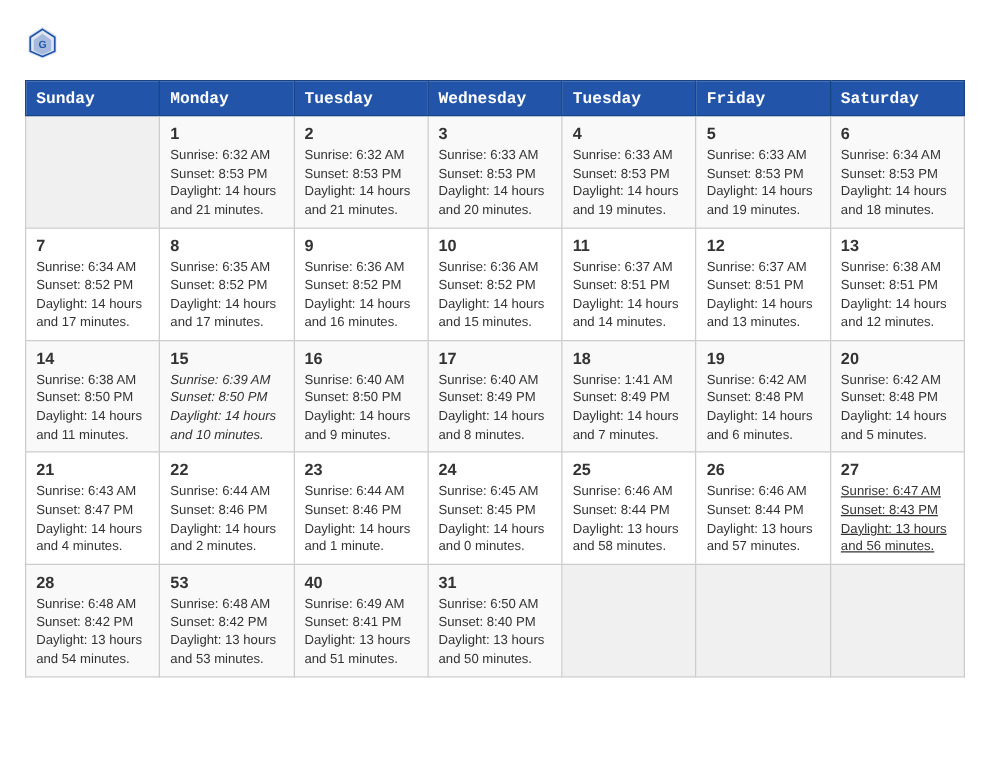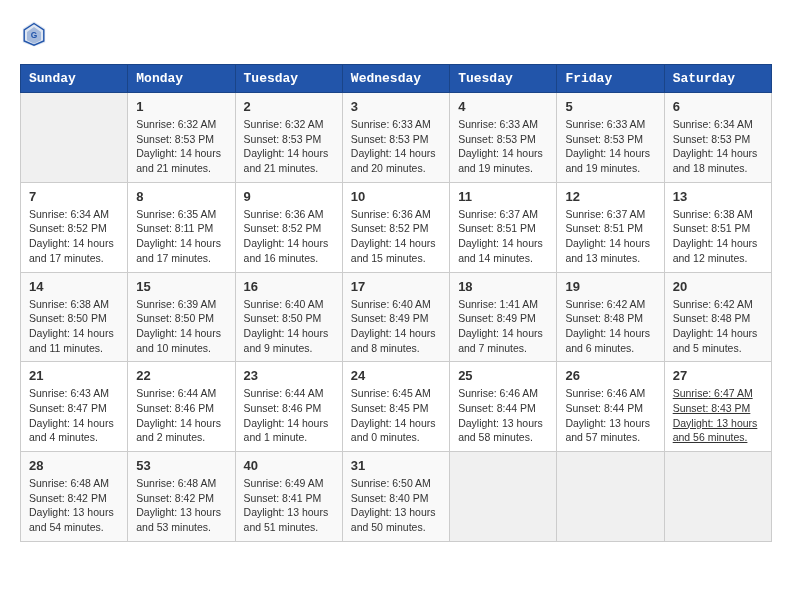--- a/index.html
+++ b/index.html
@@ -181,21 +181,21 @@
         <td>
           <span class="day-num">7</span>
           <div class="day-info" style="white-space: pre-line;">Sunrise: 6:34 AM
 Sunset: 8:52 PM
 Daylight: 14 hours
 and 17 minutes.</div>
         </td>
         <td>
           <span class="day-num">8</span>
           <div class="day-info" style="white-space: pre-line;">Sunrise: 6:35 AM
-Sunset: 8:11 PM
+Sunset: 8:52 PM
 Daylight: 14 hours
 and 17 minutes.</div>
         </td>
         <td>
           <span class="day-num">9</span>
           <div class="day-info" style="white-space: pre-line;">Sunrise: 6:36 AM
 Sunset: 8:52 PM
 Daylight: 14 hours
 and 16 minutes.</div>
         </td>
@@ -231,21 +231,21 @@
       <tr>
         <td>
           <span class="day-num">14</span>
           <div class="day-info" style="white-space: pre-line;">Sunrise: 6:38 AM
 Sunset: 8:50 PM
 Daylight: 14 hours
 and 11 minutes.</div>
         </td>
         <td>
           <span class="day-num">15</span>
-          <div class="day-info" style="white-space: pre-line;">Sunrise: 6:39 AM
+          <div class="day-info" style="white-space: pre-line; font-style: italic;">Sunrise: 6:39 AM
 Sunset: 8:50 PM
 Daylight: 14 hours
 and 10 minutes.</div>
         </td>
         <td>
           <span class="day-num">16</span>
           <div class="day-info" style="white-space: pre-line;">Sunrise: 6:40 AM
 Sunset: 8:50 PM
 Daylight: 14 hours
 and 9 minutes.</div>

